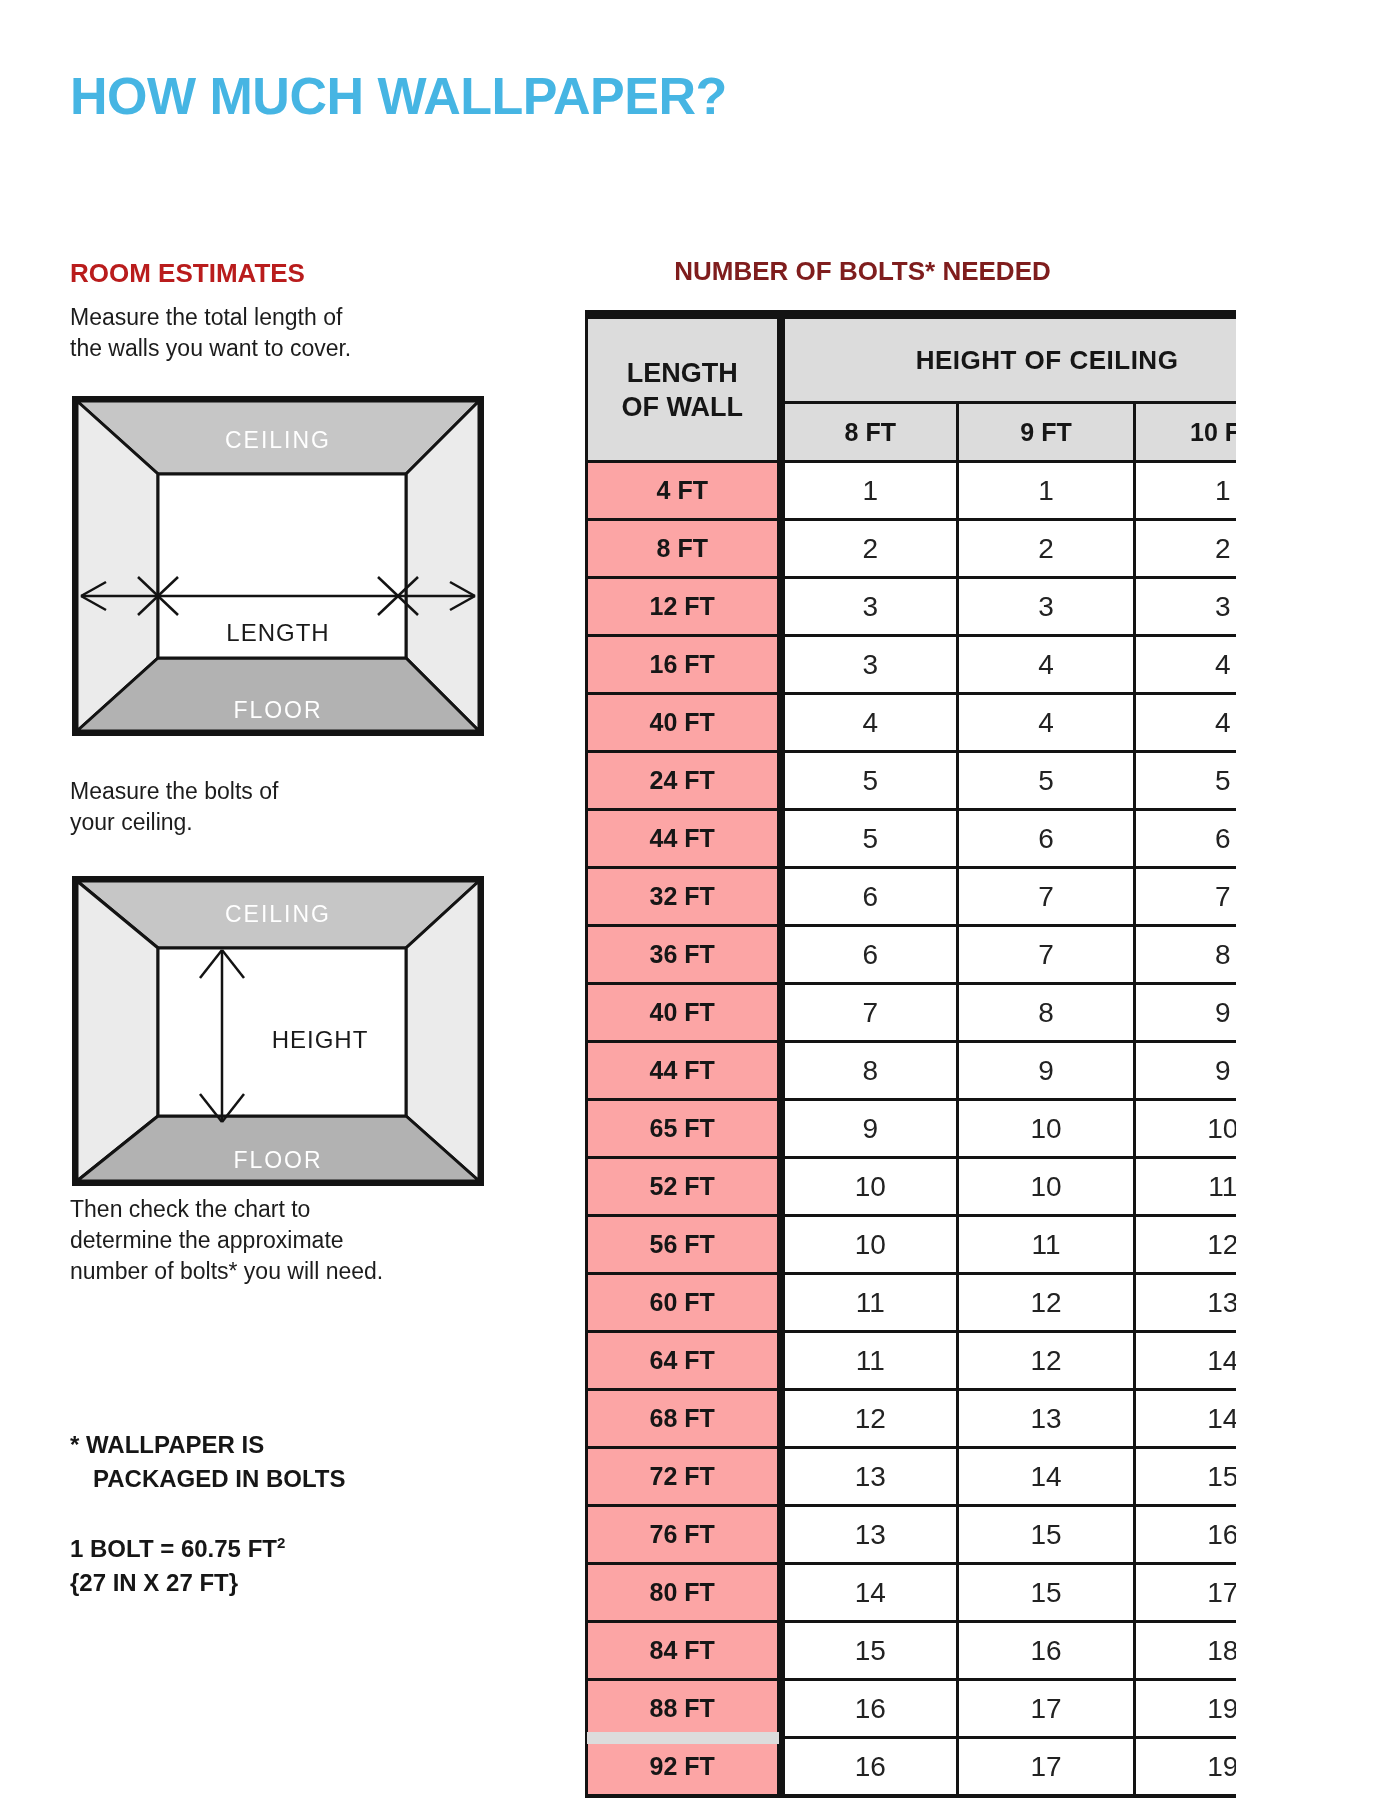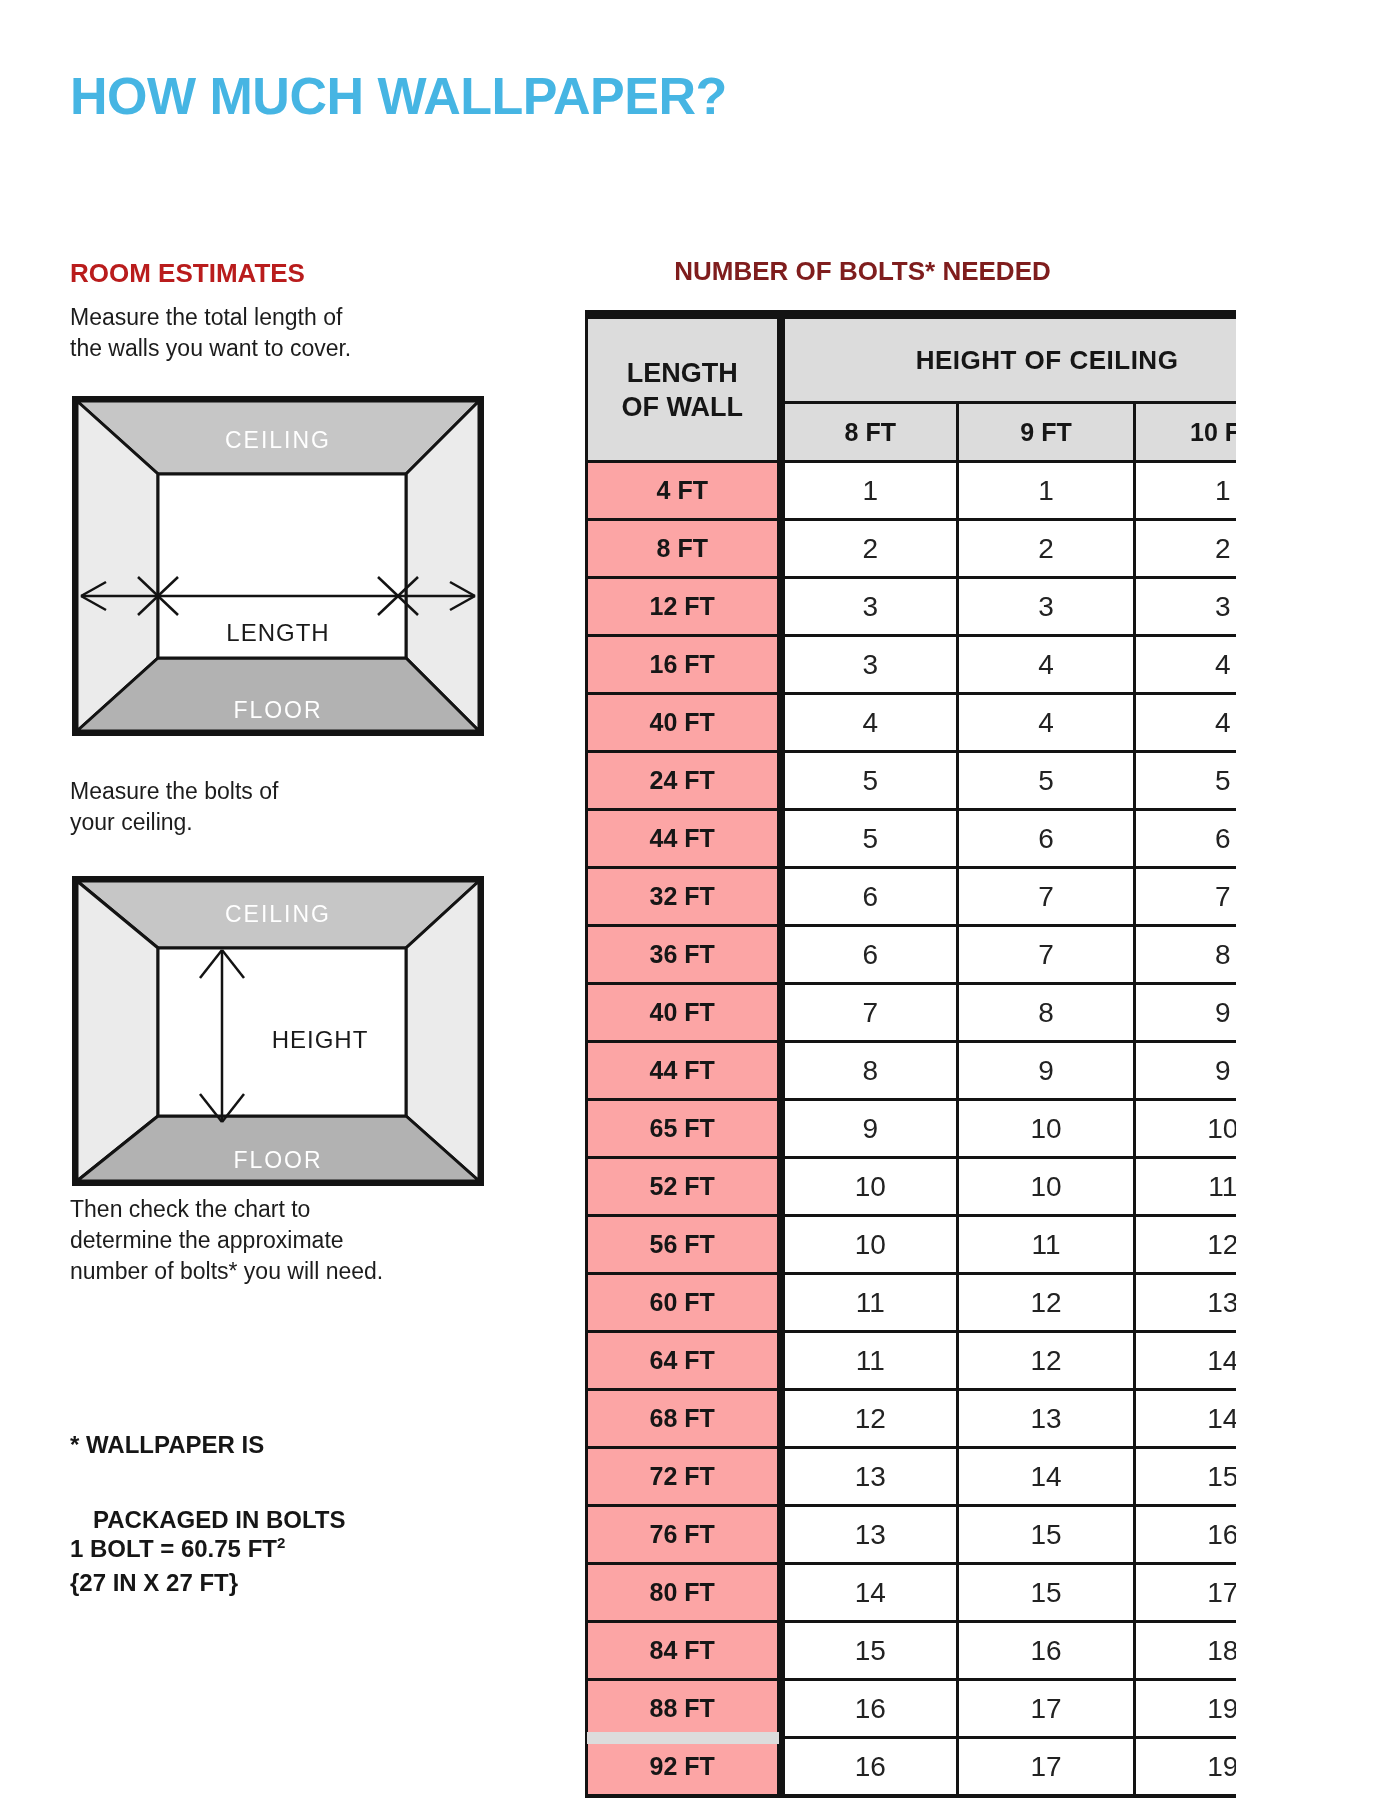--- a/index.html
+++ b/index.html
@@ -15,21 +15,21 @@
   }
   .section-heading {
     left:70px; top:258px; font-size:26px; font-weight:bold; color:#b91c1c; white-space:nowrap;
   }
   .para { left:70px; font-size:23px; line-height:31px; color:#1c1c1c; }
   .para div { white-space:nowrap; }
 
   .diagram { left:72px; }
 
   .footnote { left:70px; top:1428px; font-size:24px; font-weight:bold; line-height:34px; color:#161616; }
-  .footnote .indent { padding-left:23px;margin-top:41px; }
+  .footnote .indent { padding-left:23px; }
   .bolt-eq { left:70px; top:1526px; font-size:24px; font-weight:bold; line-height:34px; color:#161616; }
   .bolt-eq sup { font-size:15px; vertical-align:super; }
 
   .table-title {
     left:585px; top:256px; width:555px; text-align:center;
     font-size:26px; font-weight:bold; color:#7f1d1d; white-space:nowrap;
   }
 
   .bolt-table-wrap { left:585px; top:310px; }
   table.bolt-table {

